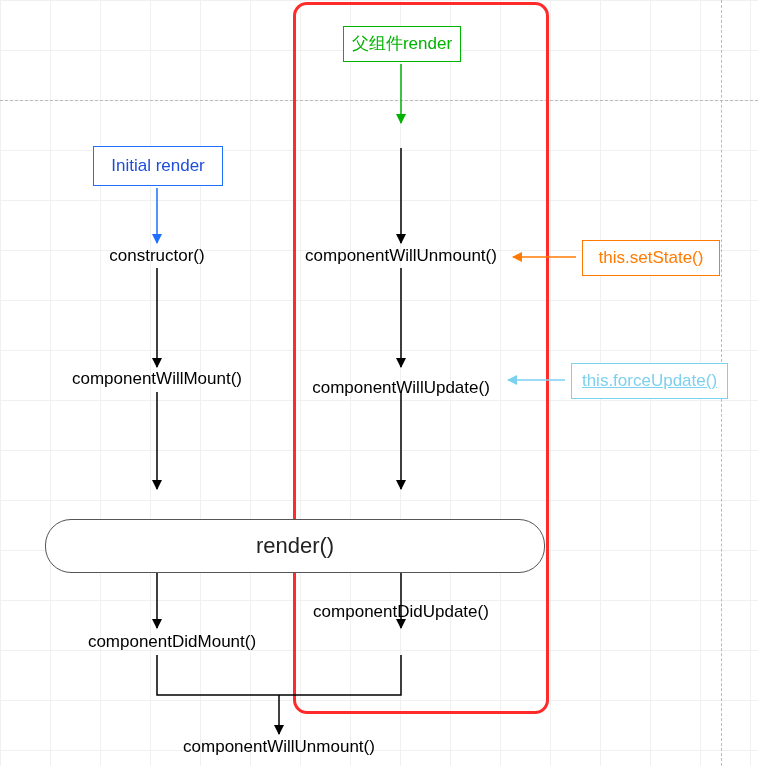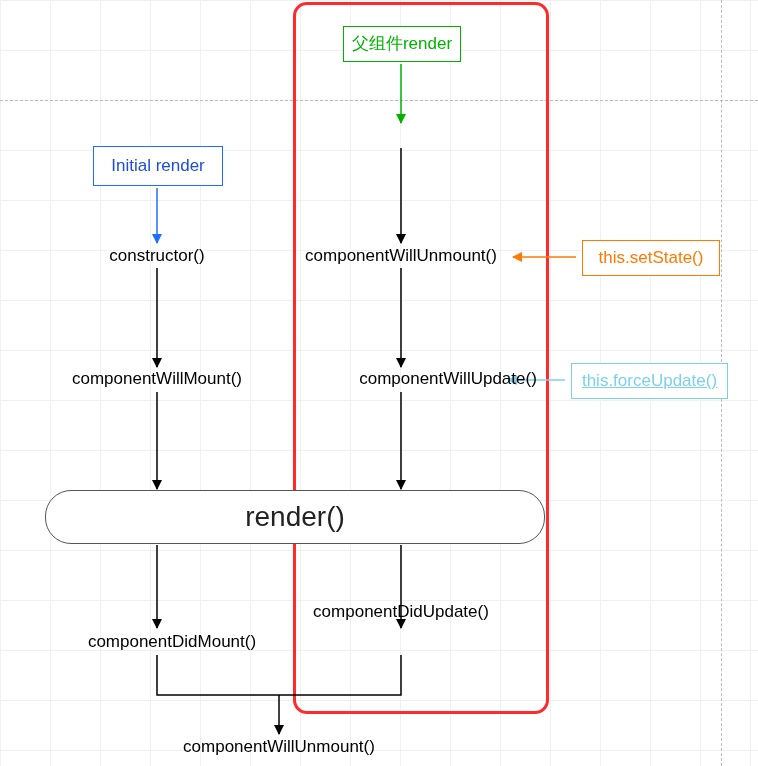--- a/index.html
+++ b/index.html
@@ -10,21 +10,21 @@
   background-size:50px 50px;
 }
 .origin-h{position:absolute;left:0;right:0;top:100px;height:0;border-top:1px dashed #bbb;}
 .origin-v{position:absolute;top:0;bottom:0;left:721px;width:0;border-left:1px dashed #bbb;}
 .node{position:absolute;text-align:center;font-size:17px;color:#000;}
 .box{border:1px solid #555;background:#fff;}
 .parent-render{color:#00b300;border:1px solid #00b300;}
 .initial-render{color:#1d4ed8;border:1px solid #1e6fff;}
 .setstate{color:#ff7a00;border:1px solid #ff7a00;}
 .forceupdate{color:#7cd0f0;border:1px solid #7cd0f0;text-decoration:underline;}
-.render-node{border:1px solid #555;border-radius:26px;text-align:center;font-size:28px;font-family:Arial,Helvetica,sans-serif;color:#222;line-height:52px;background:#fff;}
+.render-node{border:1px solid #555;border-radius:26px;text-align:center;font-size:22px;font-family:Arial,Helvetica,sans-serif;color:#222;line-height:52px;background:#fff;margin-top:29px;}
 .redbox{position:absolute;border:3px solid #ff2a2a;border-radius:14px;}
 svg.lines{position:absolute;left:0;top:0;width:758px;height:766px;pointer-events:none;}
 </style>
 </head>
 <body>
 
 <div class="canvas">
   <div class="origin-h"></div>
   <div class="origin-v"></div>
 
@@ -78,21 +78,21 @@
   <div class="node" style="left:97px;top:246px;width:120px;">
     <span>constructor()</span>
   </div>
   <div class="node" style="left:296px;top:246px;width:210px;">
     <span>componentWillUnmount()</span>
   </div>
 
   <div class="node" style="left:65px;top:369px;width:184px;">
     <span>componentWillMount()</span>
   </div>
-  <div class="node" style="left:296px;top:369px;width:210px;padding-left:47px;">
+  <div class="node" style="left:296px;top:378px;width:210px;">
     <span>componentWillUpdate()</span>
   </div>
 
   <div class="node render-node" style="left:45px;top:490px;width:498px;height:52px;">
     <span>render()</span>
   </div>
 
   <div class="node" style="left:82px;top:632px;width:180px;">
     <span>componentDidMount()</span>
   </div>

